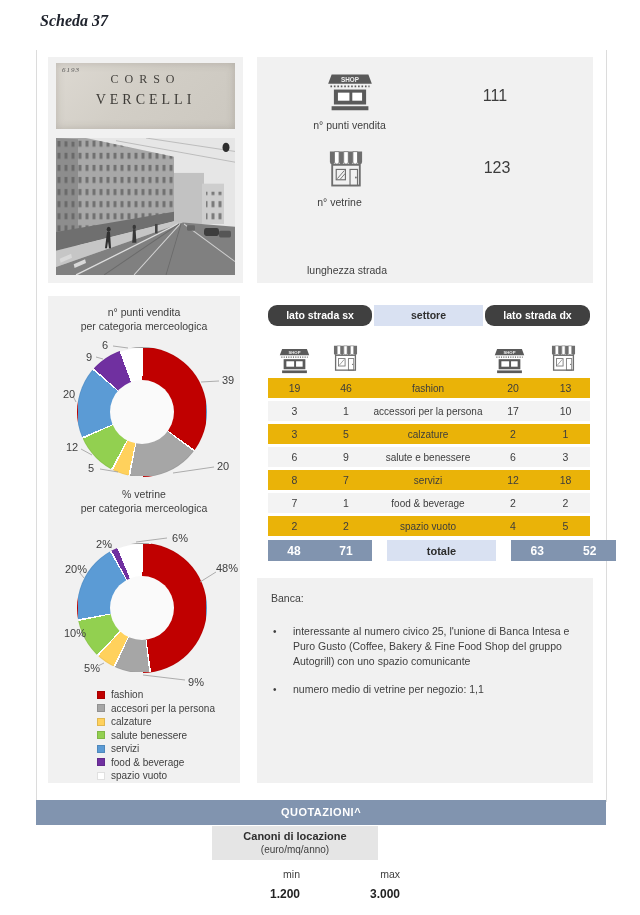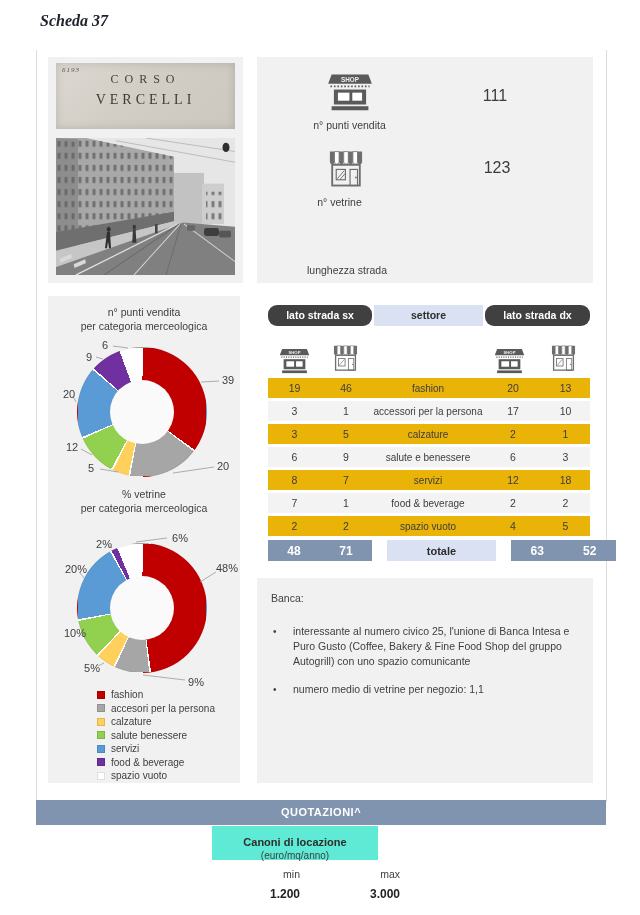--- a/index.html
+++ b/index.html
@@ -81,22 +81,22 @@
   .note-panel { left:257px; top:578px; width:336px; height:205px; }
   .note-head { position:absolute; left:14px; top:14px; font-size:10.5px; }
   .note-list { position:absolute; left:0; top:46px; width:326px; list-style:none; }
   .note-list li { position:relative; padding-left:36px; padding-right:10px; margin-bottom:13px;
     font-size:10.5px; line-height:15px; color:#404040; }
   .note-list li:before { content:"\2022"; position:absolute; left:16px; top:0; font-size:10px; }
 
   
   .quot-bar { position:absolute; left:36px; top:800px; width:570px; height:25px; background:#8194af;
     color:#fff; font-weight:bold; font-size:11px; letter-spacing:.5px; text-align:center; line-height:25px; }
-  .canoni-box { position:absolute; left:212px; top:826px; width:166px; height:34px; background:#5eead4;
-    text-align:center; padding-top:9px; }
+  .canoni-box { position:absolute; left:212px; top:826px; width:166px; height:34px; background:#e5e5e5;
+    text-align:center; padding-top:3px; }
   .canoni-title { font-size:11px; font-weight:bold; color:#2e2e2e; line-height:14px; }
   .canoni-sub { font-size:10px; color:#404040; line-height:13px; }
   .minmax { position:absolute; left:200px; top:868px; width:200px; display:flex; }
   .minmax .col { width:100px; text-align:right; }
   .mm-label { font-size:10.5px; color:#404040; }
   .mm-value { margin-top:7px; font-size:12px; font-weight:bold; color:#222; }
 
   svg text { font-family:"Liberation Sans","DejaVu Sans",sans-serif; }
 </style>
 </head>

